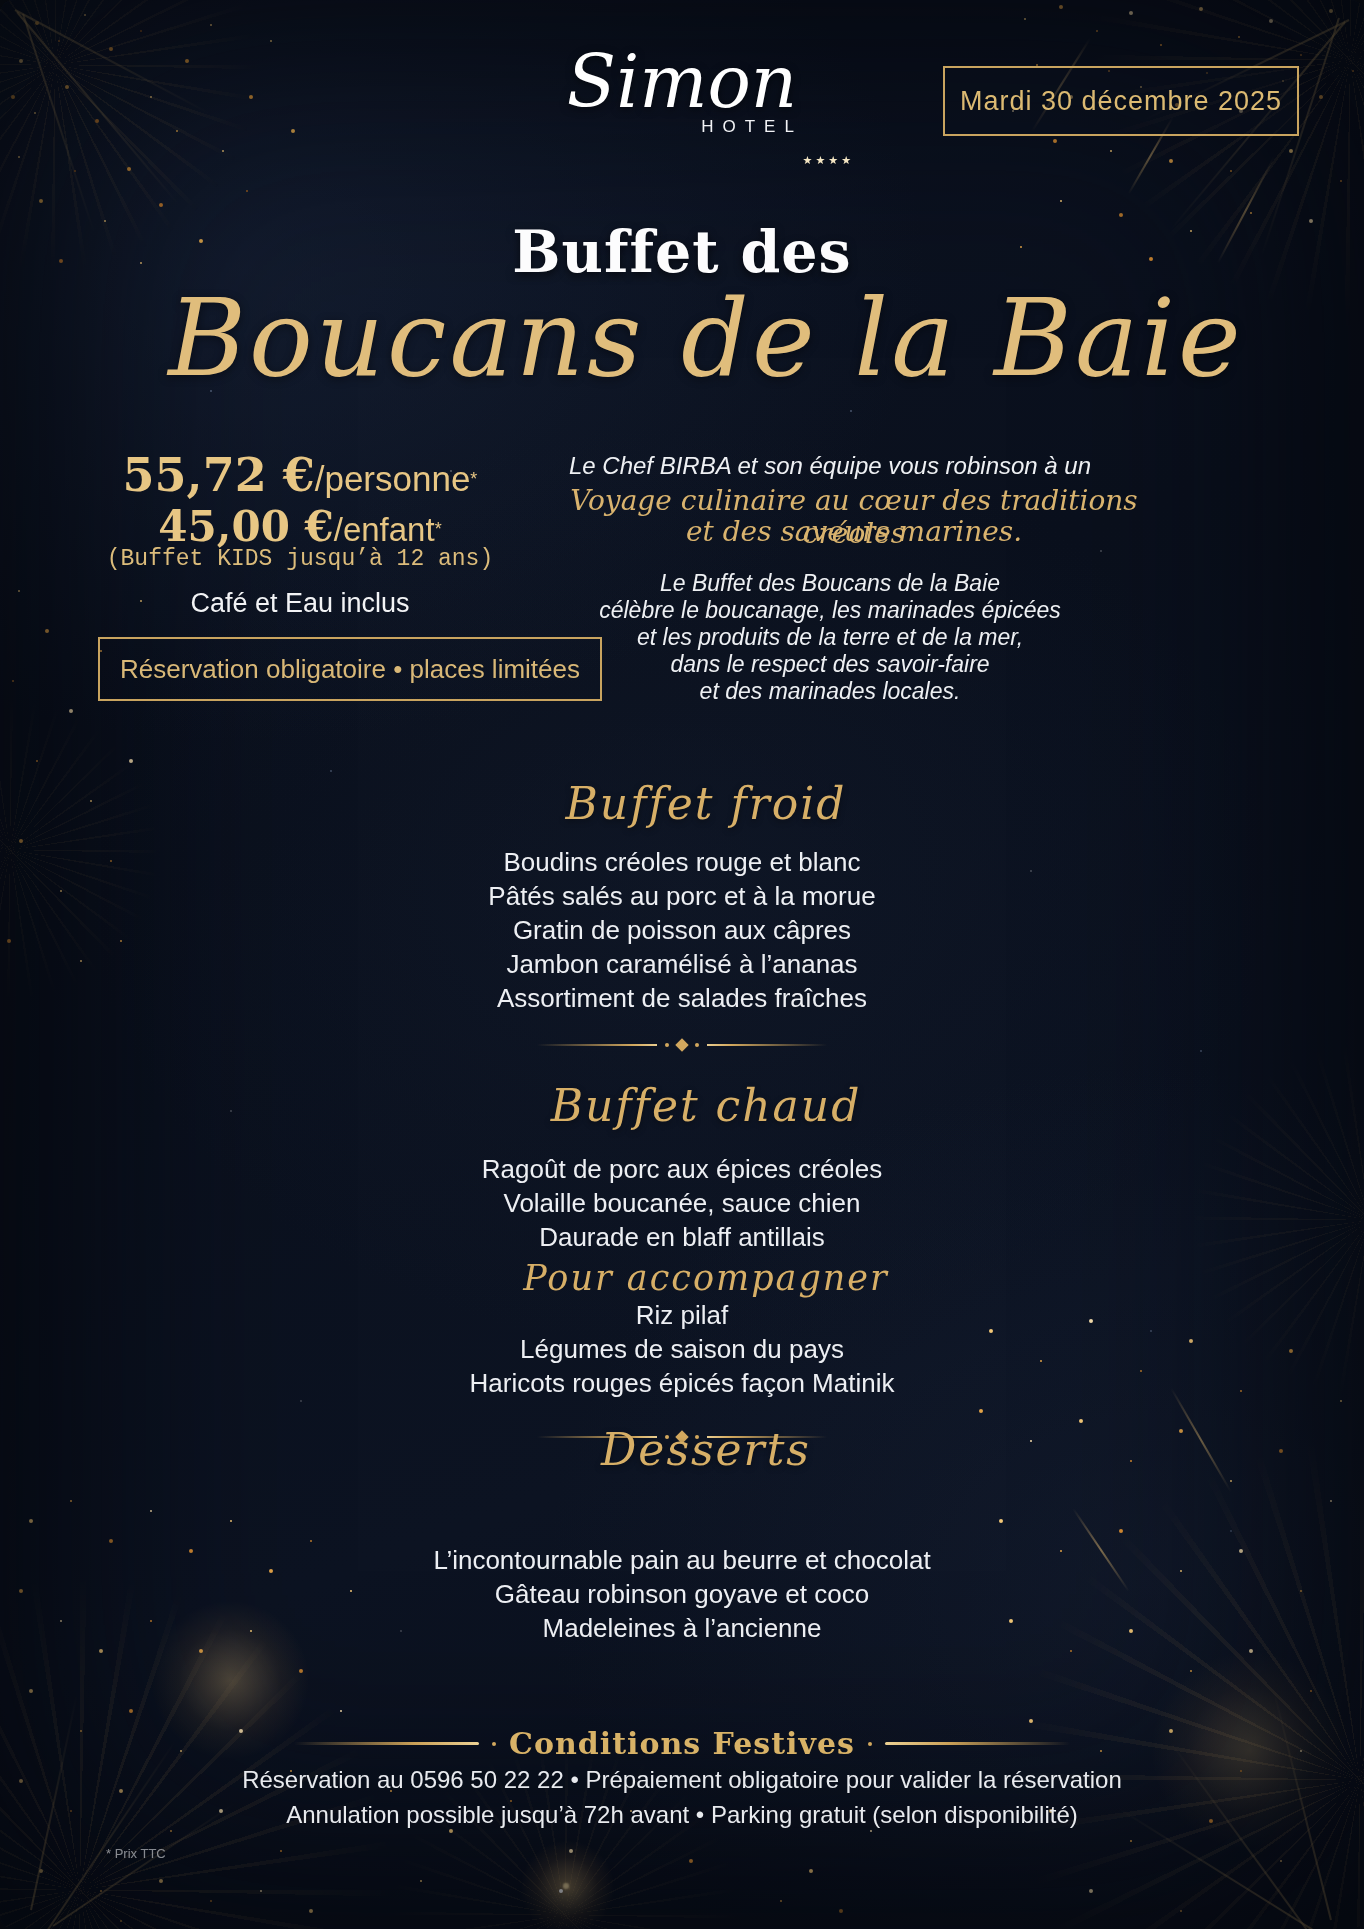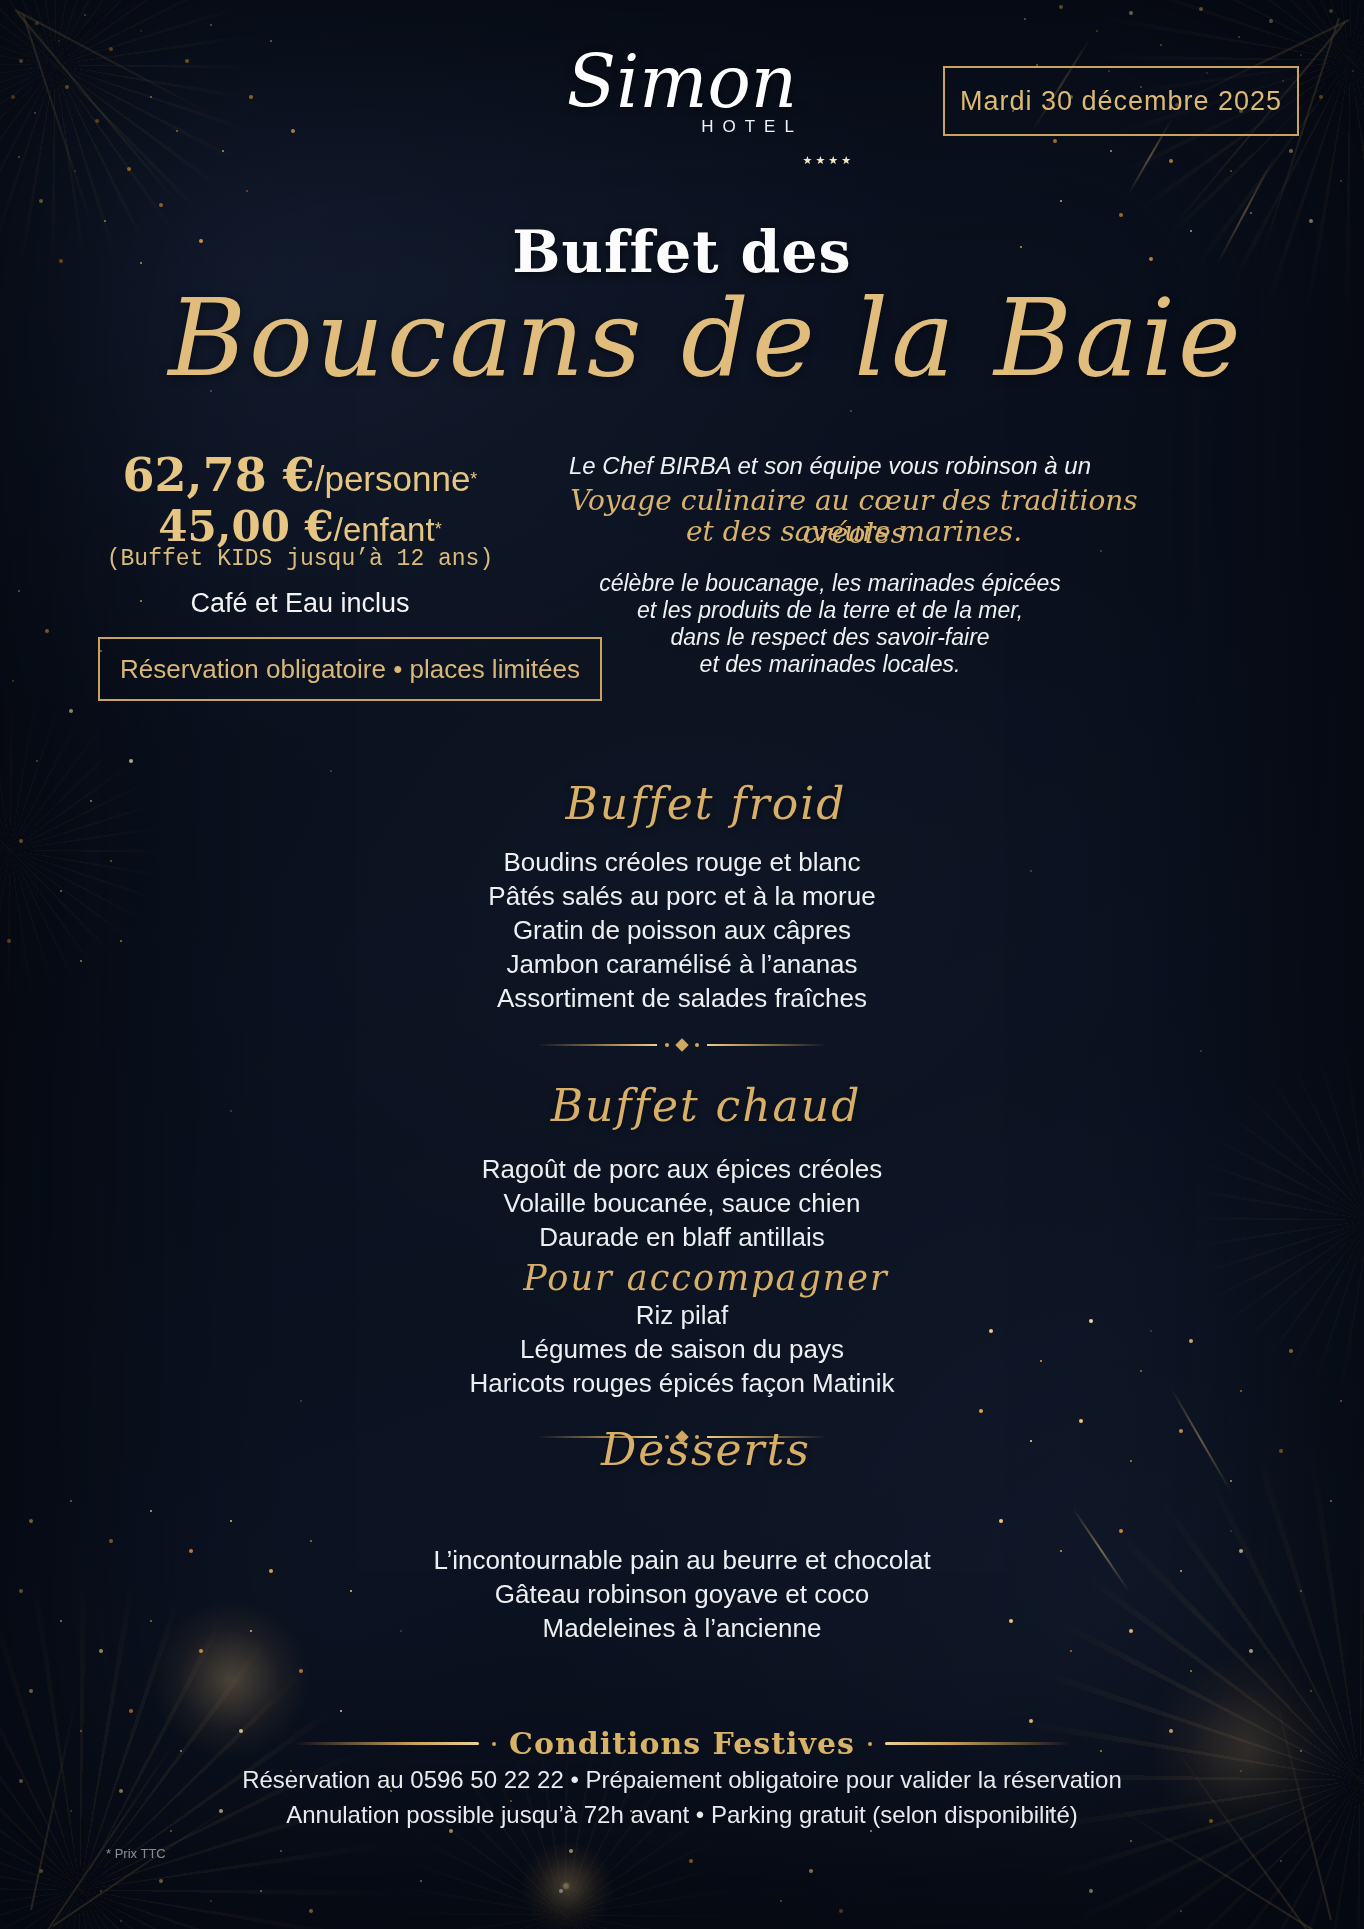--- a/index.html
+++ b/index.html
@@ -195,35 +195,36 @@
     <div class="logo-stars">★★★★</div>
 
     <div class="date-badge">
       <span>Mardi 30 décembre 2025</span>
     </div>
 
     <div class="centered serif title-main">Buffet des</div>
     <div class="centered script title-script">Boucans de la Baie</div>
 
     <div class="price-line1">
-      <span class="amount">62,78 €</span><span class="unit1">/personne</span><span class="ast">*</span>
+      <span class="amount">55,72 €</span><span class="unit1">/personne</span><span class="ast">*</span>
     </div>
     <div class="price-line2">
       <span class="amount">45,00 €</span><span class="unit2">/enfant</span><span class="ast">*</span>
     </div>
     <div class="kids-note">(Buffet KIDS jusqu’à 12 ans)</div>
     <div class="included">Café et Eau inclus</div>
     <div class="resa-box">
       <span>Réservation obligatoire • places limitées</span>
     </div>
 
     <div class="chef-line">Le Chef BIRBA et son équipe vous robinson à un</div>
     <div class="script intro-script1">Voyage culinaire au cœur des traditions créoles</div>
     <div class="script intro-script2">et des saveurs marines.</div>
     <div class="intro-desc">
+      <div>Le Buffet des Boucans de la Baie</div>
       <div>célèbre le boucanage, les marinades épicées</div>
       <div>et les produits de la terre et de la mer,</div>
       <div>dans le respect des savoir-faire</div>
       <div>et des marinades locales.</div>
     </div>
 
     <div class="centered script sec-heading" style="top:778px;">Buffet froid</div>
     <div class="items" style="top:845px;">
       <div>Boudins créoles rouge et blanc</div>
       <div>Pâtés salés au porc et à la morue</div>

